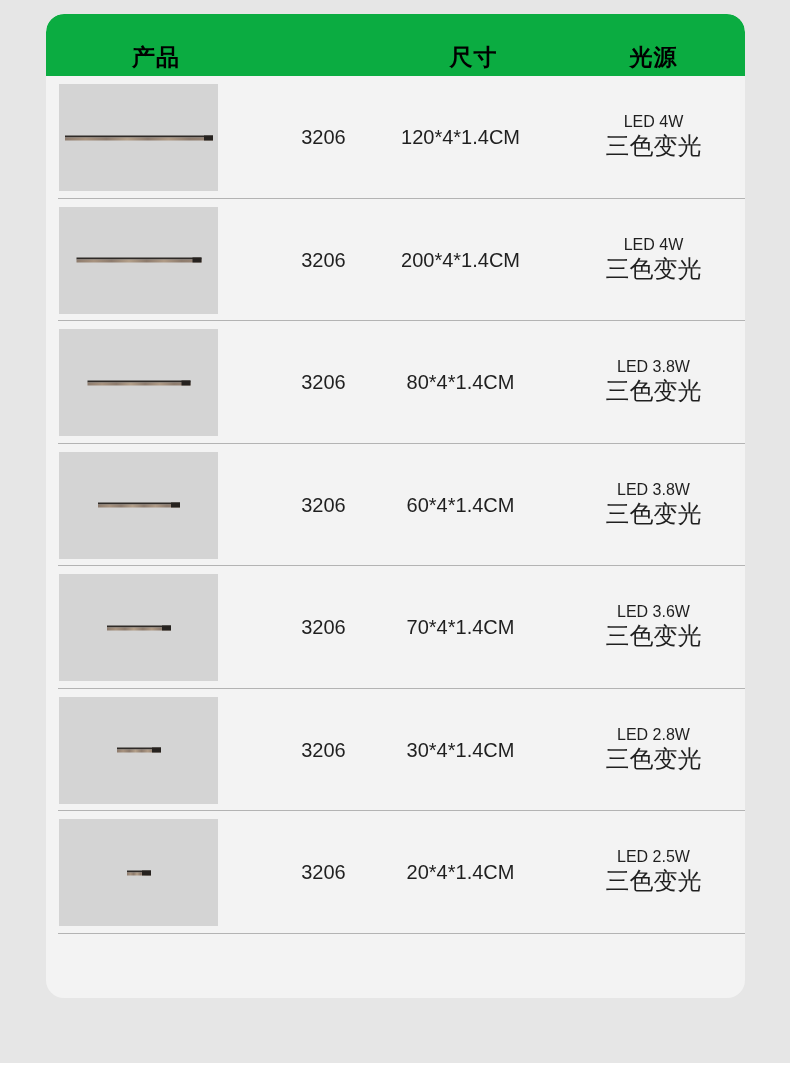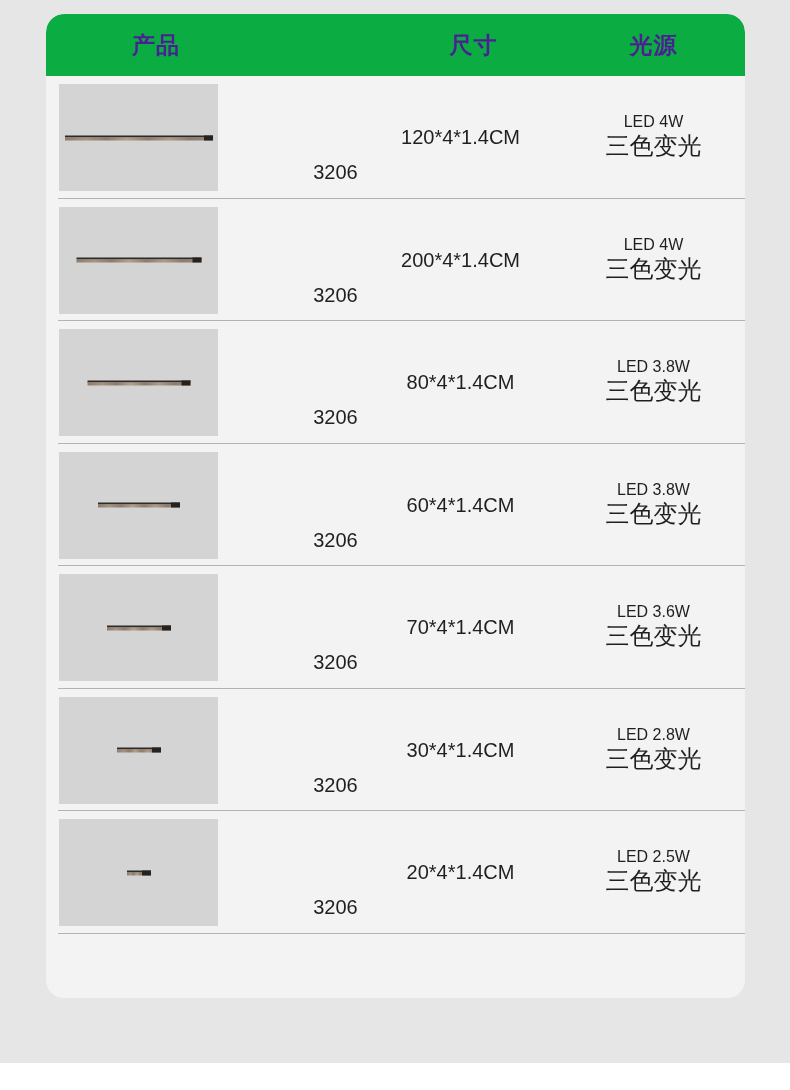--- a/index.html
+++ b/index.html
@@ -45,24 +45,24 @@
     position:absolute;
     left:0; top:0;
     width:699px;
     height:62px;
     background:#0bac41;
     border-top-left-radius:18px;
     border-top-right-radius:18px;
   }
   #table-header .th {
     position:absolute;
-    top:0;
+    top:12px;
     height:50px;
     line-height:62px;
-    color:#4c1d95;
+    color:#000000;
     font-size:23px;
     font-weight:700;
     letter-spacing:1px;
     white-space:nowrap;
     text-align:center;
   }
   .th.col-product { left:20px;  width:180px; }
   .th.col-model   { left:200px; width:155px; }
   .th.col-size    { left:345px; width:165px; }
   .th.col-source  { left:515px; width:185px; }
@@ -128,24 +128,23 @@
 
   
   .cell-text {
     position:absolute;
     color:#1f1f1f;
     font-size:20px;
     text-align:center;
     white-space:nowrap;
   }
   .cell-model {
-    left:212px; top:50%;
+    left:200px; top:50%;
     width:155px;
     transform:translateY(-50%);
-    margin-top:35px;
   }
   .cell-size {
     left:332px; top:50%;
     width:165px;
     transform:translateY(-50%);
   }
   .cell-source {
     left:515px; top:50%;
     width:185px;
     transform:translateY(-50%);

